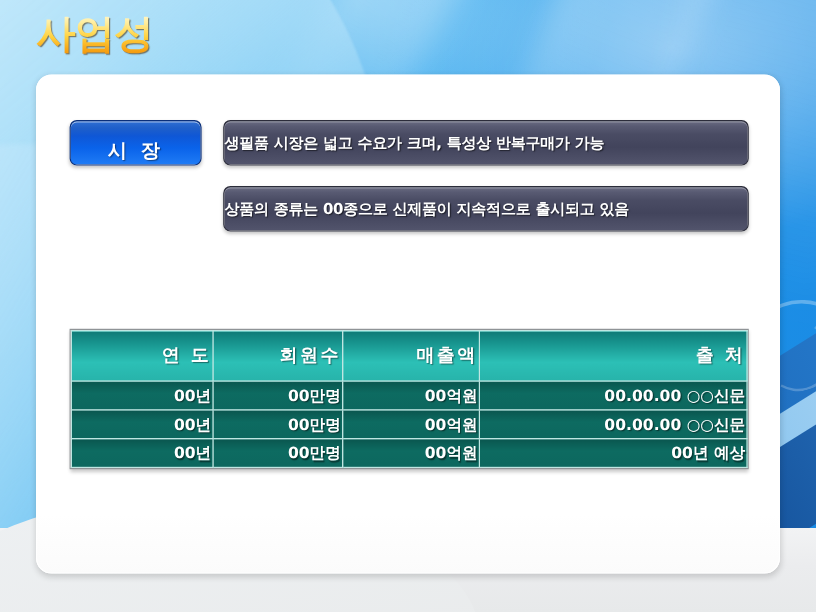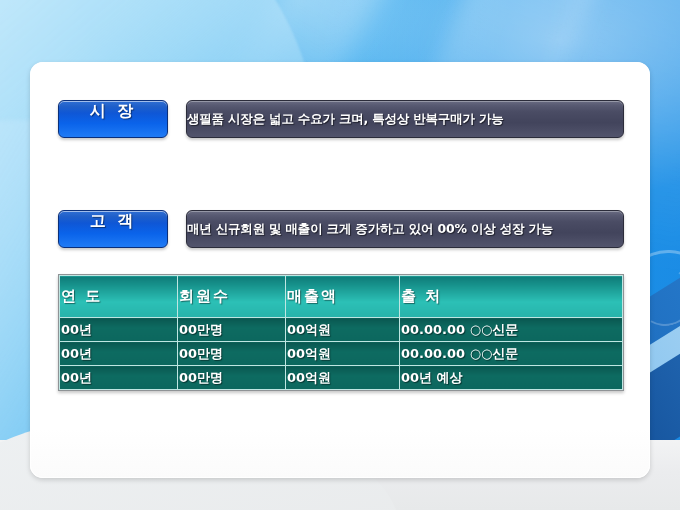--- a/index.html
+++ b/index.html
@@ -152,21 +152,21 @@
   }
   .chip {
     position: absolute;
     left: 0; top: 0;
     width: 110px; height: 38px;
     border-radius: 6px;
     border: 1px solid #0a2f7a;
     background: linear-gradient(180deg, #2f6fd4 0%, #1f5fc9 16%, #0f57d6 34%, #0a63ea 62%, #1f7bf5 100%);
     box-shadow: 0 2px 3px rgba(0,0,0,0.22), inset 0 1px 0 rgba(255,255,255,0.55);
     display: flex;
-    align-items: flex-start;
+    align-items: flex-end;
     justify-content: center;
     box-sizing: border-box;
   }
   .chip-label {
     color: #ffffff;
     font-size: 16px;
     font-weight: bold;
     letter-spacing: 3px;
     text-shadow: 1px 1px 1px rgba(0,0,0,0.45);
   }
@@ -200,21 +200,21 @@
     border: 1px solid #8f9396;
     box-shadow: 0 2px 3px rgba(0,0,0,0.22);
     box-sizing: border-box;
   }
   table.data {
     width: 100%;
     border-collapse: collapse;
     table-layout: fixed;
   }
   table.data th, table.data td {
-    text-align: left;
+    text-align: right;
     color: #ffffff;
     font-weight: bold;
     border: 1px solid #bfe6e2;
     box-sizing: border-box;
   }
   table.data th {
     height: 42px;
     font-size: 15px;
     letter-spacing: 2px;
     background: linear-gradient(180deg, #0f7b78 0%, #17938d 22%, #2cc0b6 62%, #27b3aa 100%);
@@ -244,45 +244,41 @@
   <div class="bg-curve"></div>
   <div class="bg-curve2"></div>
   <div class="ribbon a"></div>
   <div class="ribbon b"></div>
   <div class="ribbon c"></div>
   <div class="swirl"></div>
   <div class="swirl s2"></div>
   <div class="bg-bottom"></div>
   <div class="bg-bottom-curve"></div>
 
+  <div class="title">사업성</div>
 
   <div class="panel">
 
     <div class="rows">
 
       <div class="row">
         <div class="chip">
           <span class="chip-label">시 장</span>
         </div>
         <div class="bar">
           <span class="bar-text">생필품 시장은 넓고 수요가 크며, 특성상 반복구매가 가능</span>
         </div>
       </div>
 
       <div class="row">
-      </div>
-
-      <div class="row">
-        <div class="chip">
-          <span class="chip-label">고 객</span>
-        </div>
         <div class="bar">
-          <span class="bar-text">매년 신규회원 및 매출이 크게 증가하고 있어 00% 이상 성장 가능</span>
+          <span class="bar-text">상품의 종류는 00종으로 신제품이 지속적으로 출시되고 있음</span>
         </div>
       </div>
+
 
     </div>
 
     <div class="table-wrap">
       <table class="data">
         <thead>
           <tr>
             <th class="c0">연 도</th>
             <th class="c1">회원수</th>
             <th class="c2">매출액</th>

